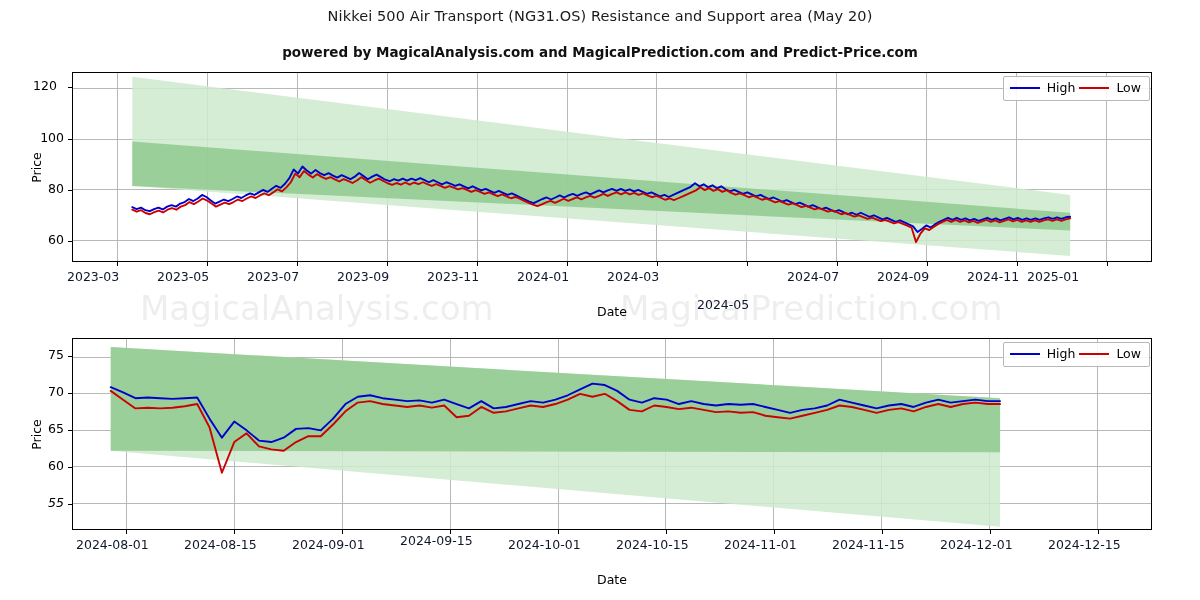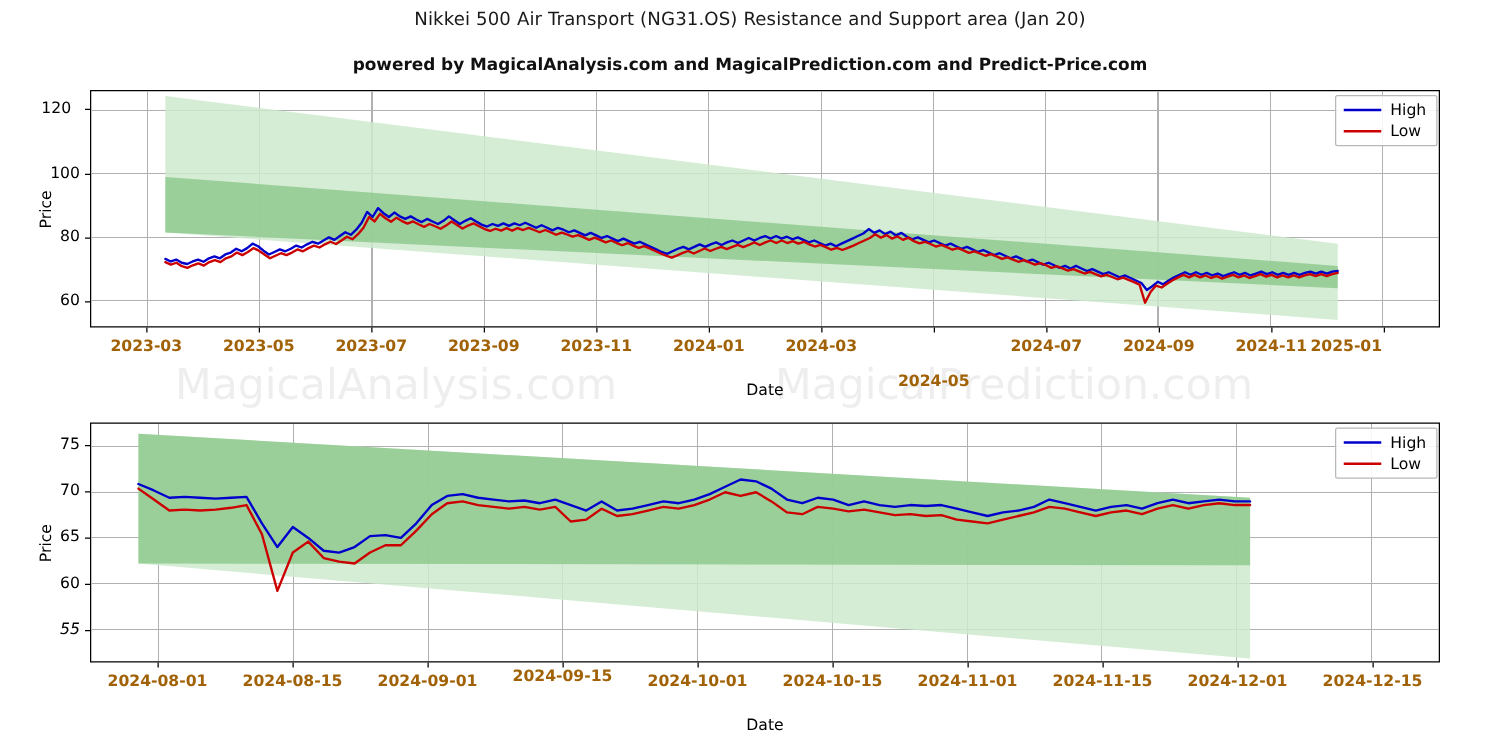--- a/index.html
+++ b/index.html
@@ -95,33 +95,31 @@
   .ytick {
     position: absolute;
     font-size: 12.5px;
     color: #000000;
     text-align: right;
     white-space: nowrap;
   }
   .xtick {
     position: absolute;
     font-size: 12.5px;
-    color: #a16207;
-    text-align: center;
-    white-space: nowrap;
-    font-weight: bold;
+    color: #0f172a;
+    white-space: nowrap;
   }
   .legend {
     position: absolute;
     border: 1px solid #b8b8b8;
     background: rgba(255,255,255,0.88);
     border-radius: 2px;
     padding: 5px 8px 5px 6px;
     display: flex;
-    flex-direction: column;
+    flex-direction: row;
     gap: 4px;
     z-index: 12;
   }
   .legend-row {
     display: flex;
     align-items: center;
     gap: 7px;
     font-size: 12.5px;
     line-height: 1;
   }
@@ -132,21 +130,21 @@
     border-top-width: 2.2px;
     border-top-style: solid;
   }
   .legend-label { color: #000; }
 </style>
 </head>
 <body>
 
 <div class="figure">
 
-  <div class="title">Nikkei 500 Air Transport (NG31.OS) Resistance and Support area (Jan 20)</div>
+  <div class="title">Nikkei 500 Air Transport (NG31.OS) Resistance and Support area (May 20)</div>
   <div class="subtitle">powered by MagicalAnalysis.com and MagicalPrediction.com and Predict-Price.com</div>
 
   <div class="watermark-layer">
     <div class="wm" style="left:140px; top:125px;">MagicalAnalysis.com</div>
     <div class="wm" style="left:620px; top:125px;">MagicalPrediction.com</div>
     <div class="wm" style="left:140px; top:288px;">MagicalAnalysis.com</div>
     <div class="wm" style="left:620px; top:288px;">MagicalPrediction.com</div>
     <div class="wm" style="left:140px; top:428px;">MagicalAnalysis.com</div>
     <div class="wm" style="left:620px; top:428px;">MagicalPrediction.com</div>
   </div>

